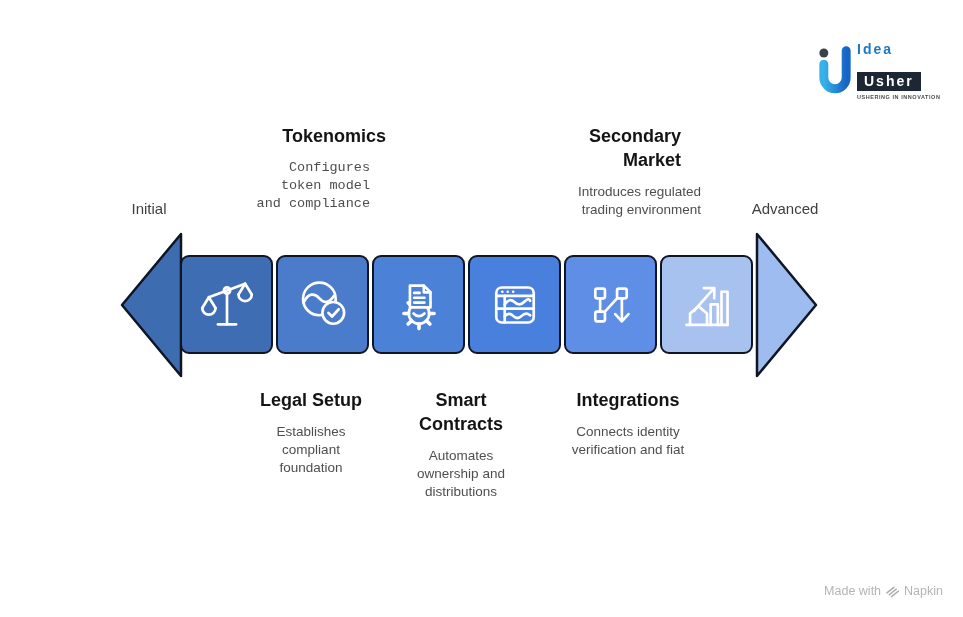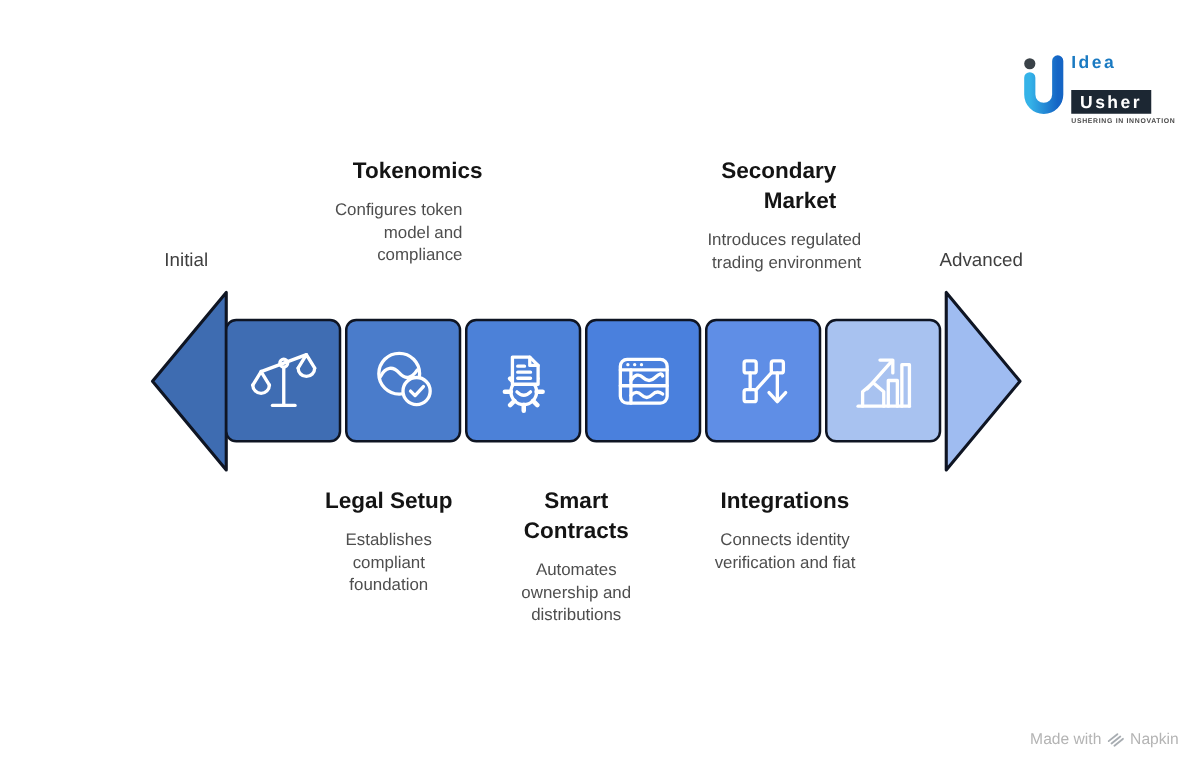--- a/index.html
+++ b/index.html
@@ -1,35 +1,35 @@
 <!DOCTYPE html>
 <html><head>
 <meta charset="utf-8">
 <style>
   html,body{margin:0;padding:0;background:#ffffff;}
   .canvas{
     position:relative;width:963px;height:617px;background:#ffffff;overflow:hidden;
     font-family:"Liberation Sans",sans-serif;color:#161616;
   }
   
-  .logo{position:absolute;left:816px;top:40px;width:120px;height:60px;display:flex;align-items:center;}
+  .logo{position:absolute;left:816px;top:40px;width:120px;height:60px;display:flex;align-items:flex-end;}
   .logo-mark{flex:0 0 auto;}
   .logo-text{margin-left:3px;display:flex;flex-direction:column;align-items:flex-start;}
   .logo-idea{font-size:14px;font-weight:bold;letter-spacing:2px;color:#1a7ac2;line-height:16px;}
   .logo-usher{margin-top:15px;background:#1c2733;color:#fff;font-size:14px;font-weight:bold;letter-spacing:2px;
     padding:1px 7px 2px 7px;line-height:16px;}
   .logo-tagline{margin-top:3px;font-size:5.5px;letter-spacing:0.55px;color:#4a4a4a;font-weight:bold;white-space:nowrap;}
   
   .col{position:absolute;text-align:center;}
   .step-title{font-size:18px;font-weight:bold;color:#141414;line-height:24px;margin:0 auto;}
   .step-desc{font-size:13.5px;color:#4e4e4e;line-height:18px;margin:11px auto 0 auto;}
   .col-top{top:124px;text-align:right;}
   .col-bottom{top:388px;}
   .w-title-110{max-width:110px;} .w-title-100{max-width:100px;}
-  .w-desc-118{max-width:118px;} .w-desc-105{max-width:105px;} .w-desc-150{max-width:150px;}
+  .w-desc-118{max-width:118px;font-family:Liberation Mono, monospace;} .w-desc-105{max-width:105px;} .w-desc-150{max-width:150px;}
   .w-desc-92{max-width:92px;}  .w-desc-108{max-width:108px;} .w-desc-140{max-width:140px;}
   
   .end-label{position:absolute;top:200px;width:90px;text-align:center;font-size:15px;color:#3f3f3f;}
   
   .arrow{position:absolute;left:120px;top:232px;width:698px;height:146px;}
   .arrow svg.head{position:absolute;top:0;}
   .segments{position:absolute;left:60px;top:23px;display:flex;gap:3px;}
   .segment{
     width:93px;height:99px;box-sizing:border-box;border:2px solid #0f1523;border-radius:9px;
     display:flex;align-items:center;justify-content:center;
@@ -63,21 +63,21 @@
     </div>
   </div>
 
   <div class="end-label" style="left:104px;">Initial</div>
   <div class="end-label" style="left:740px;">Advanced</div>
 
   <div class="col col-top" style="left:236px;width:150px;">
     <div class="step-title">Tokenomics</div>
     <div class="step-desc w-desc-118">Configures token model and compliance</div>
   </div>
-  <div class="col col-top" style="left:529px;width:170px;">
+  <div class="col col-top" style="left:541px;width:170px;">
     <div class="step-title w-title-110">Secondary Market</div>
     <div class="step-desc w-desc-150">Introduces regulated trading environment</div>
   </div>
 
   <div class="col col-bottom" style="left:236px;width:150px;">
     <div class="step-title">Legal Setup</div>
     <div class="step-desc w-desc-92">Establishes compliant foundation</div>
   </div>
   <div class="col col-bottom" style="left:386px;width:150px;">
     <div class="step-title w-title-100">Smart Contracts</div>

